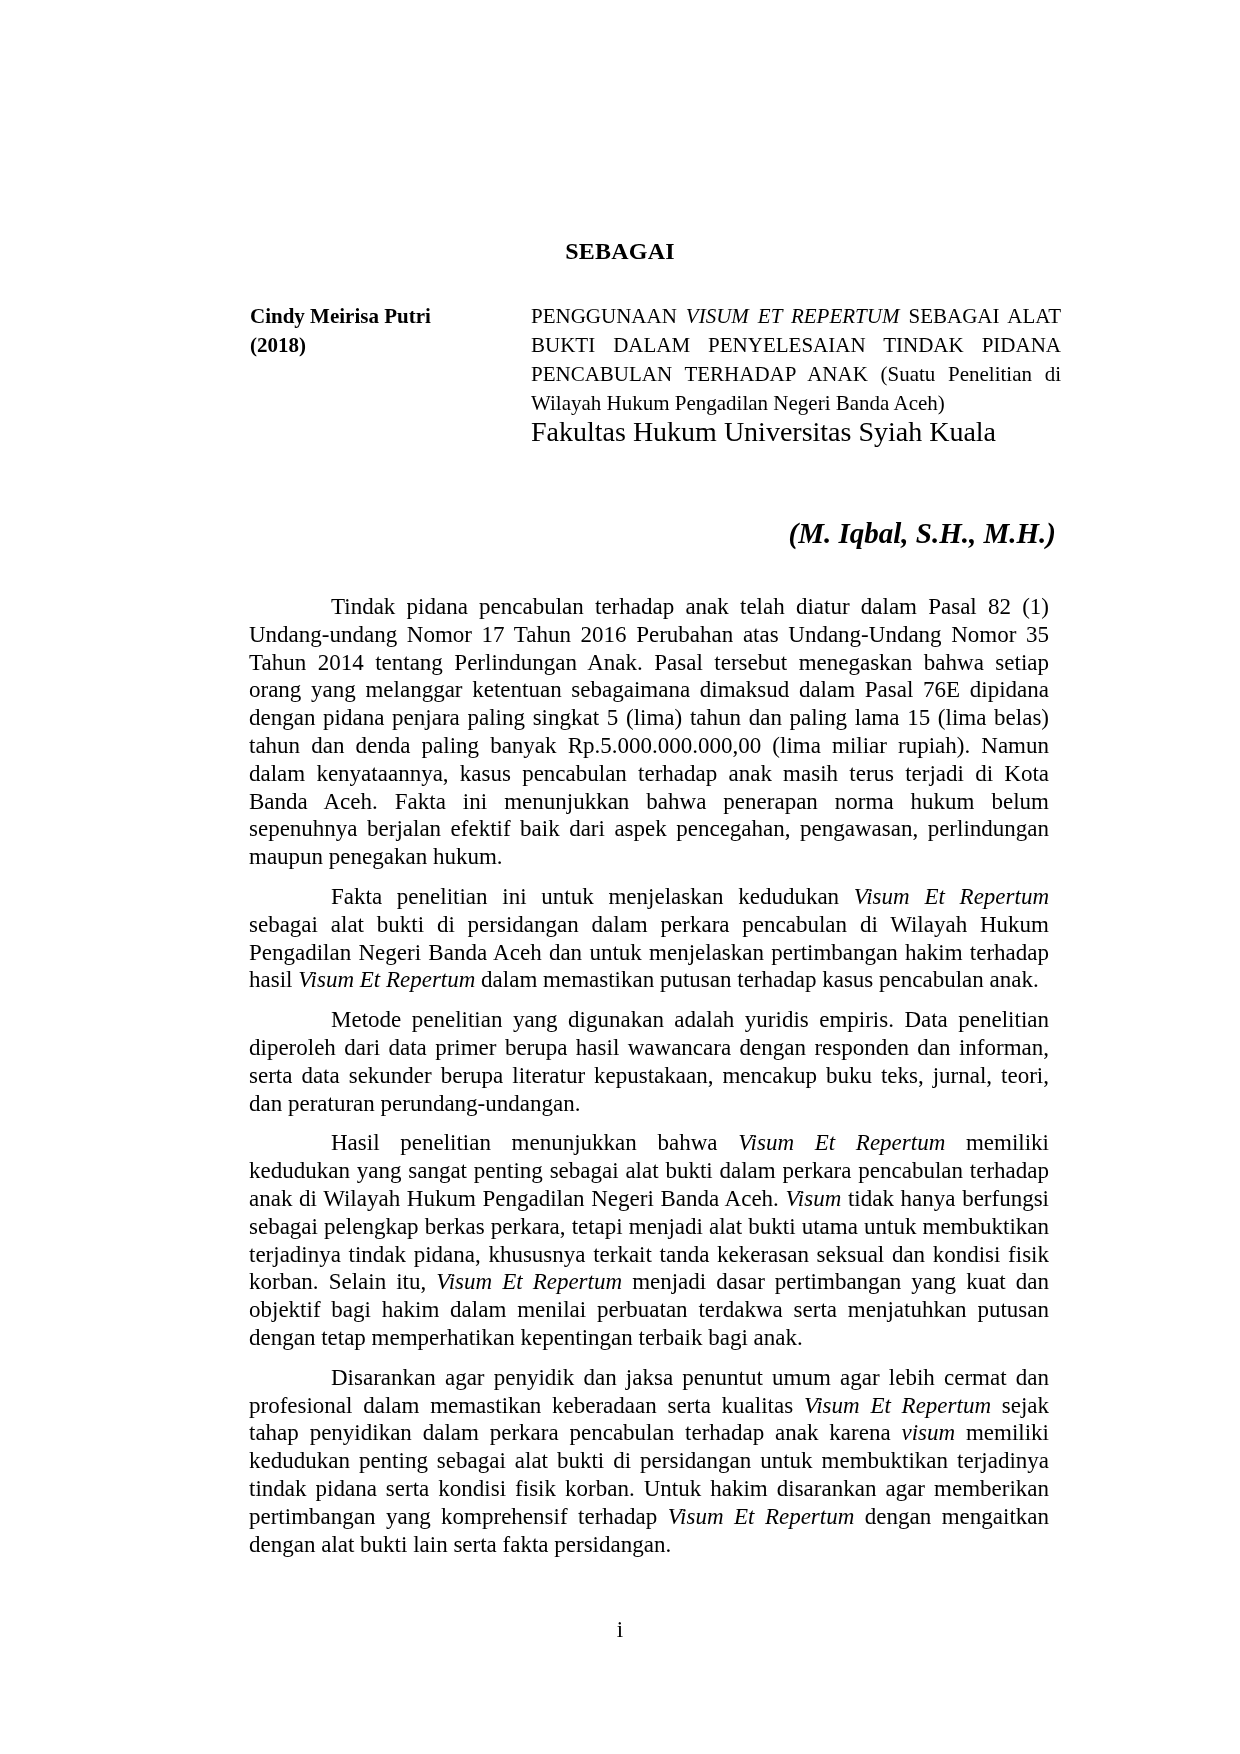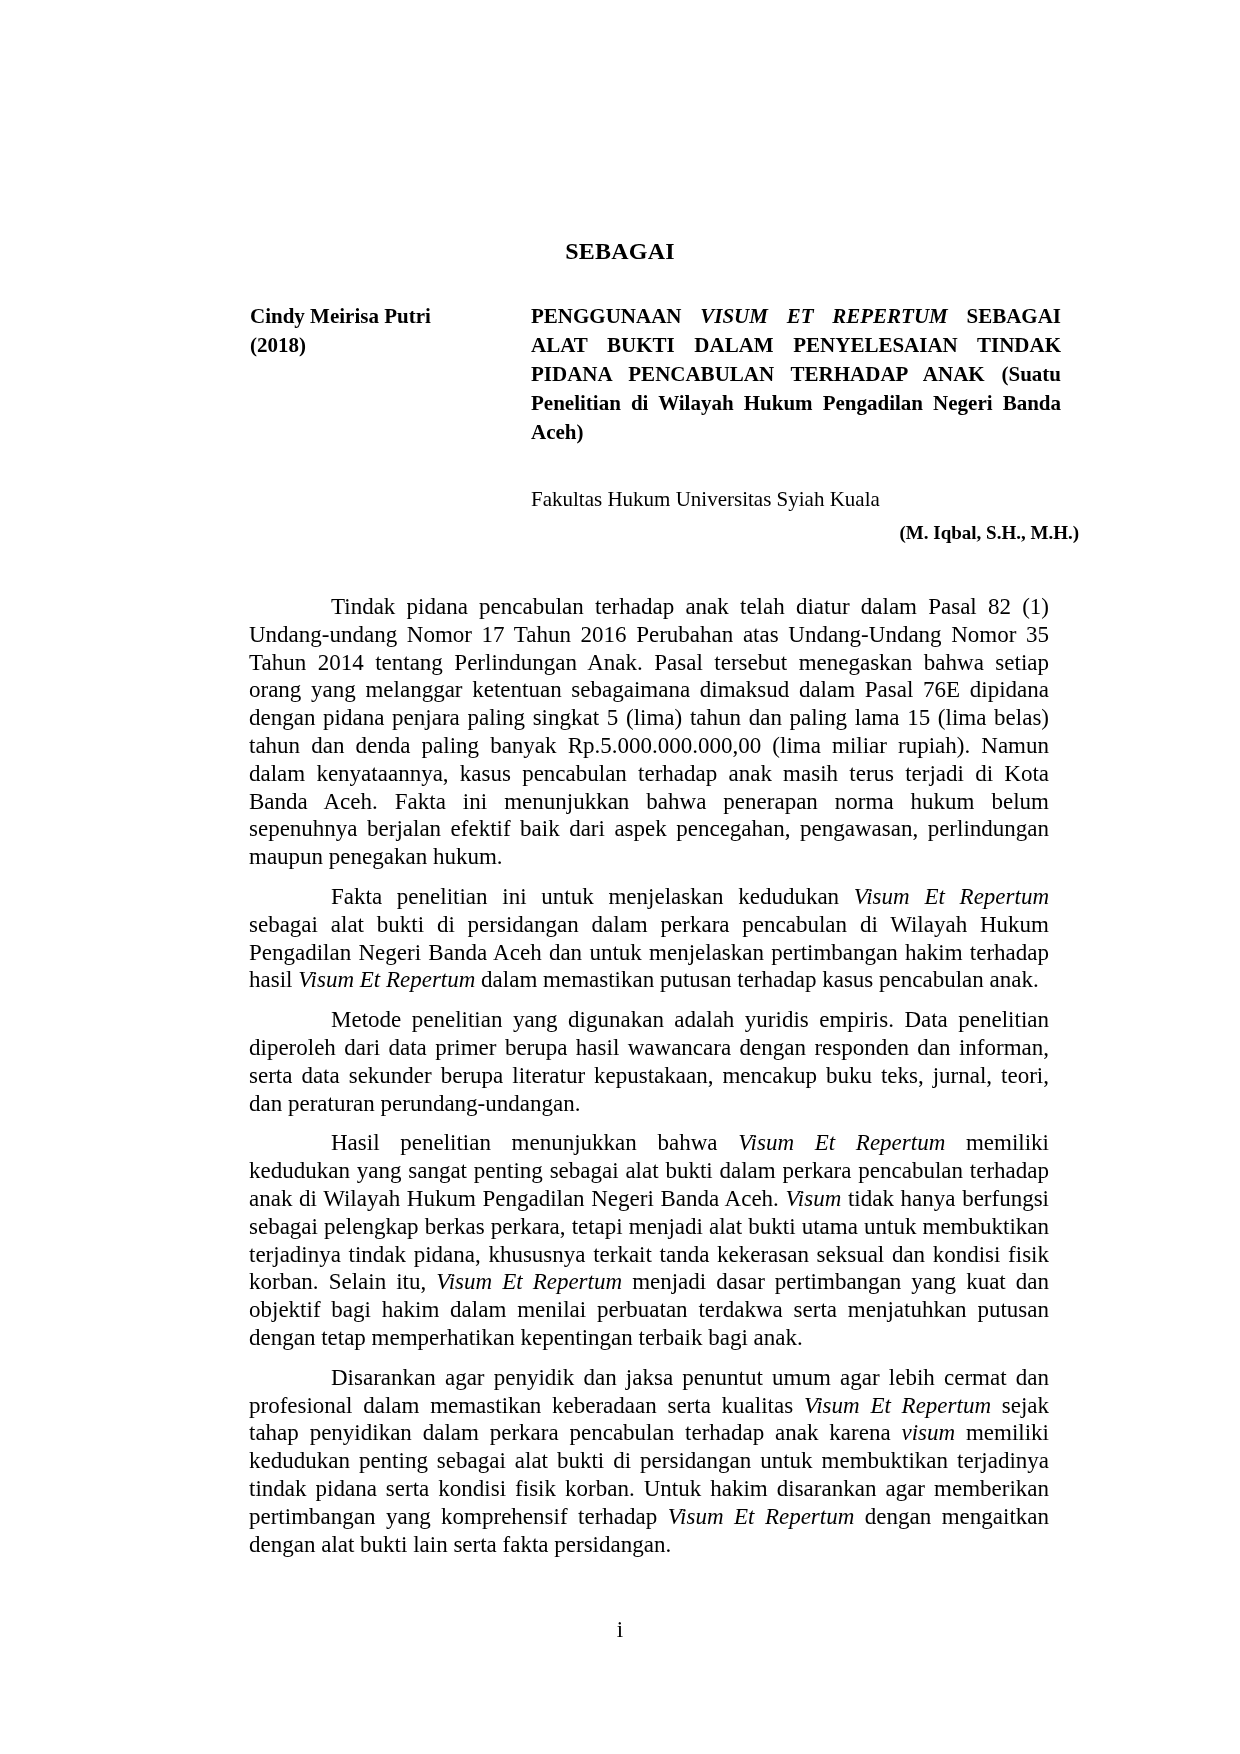--- a/index.html
+++ b/index.html
@@ -15,27 +15,27 @@
   }
   .author-block {
     position: absolute; top: 302px; left: 250px; width: 230px;
     text-align: left; font-weight: bold; font-size: 21px; line-height: 29px;
   }
   .title-block {
     position: absolute; top: 302px; left: 531px; width: 530px;
     font-size: 21px; line-height: 29px;
   }
   .thesis-title {
-    font-weight: bold; text-align: justify; text-align-last: left;
+    font-weight: normal; text-align: justify; text-align-last: left;
   }
   .thesis-title i { font-style: italic; }
-  .meta-line { font-size: 21px; line-height: 28px; margin-top: 38px; }
+  .meta-line { font-size: 28px; line-height: 28px; }
   .supervisor {
-    position: absolute; top: 518px; right: 161px;
-    font-weight: bold; font-size: 19px; line-height: 30px;
+    position: absolute; top: 518px; right: 184px;
+    font-weight: bold; font-size: 29px; line-height: 30px; font-style: italic;
   }
   .body-text {
     position: absolute; top: 581px; left: 237px; width: 824px;
     font-size: 23px; line-height: 27.8px;
   }
   .para {
     margin: 12px; text-align: justify; text-indent: 82px;
   }
   .para i { font-style: italic; }
   .page-number {

